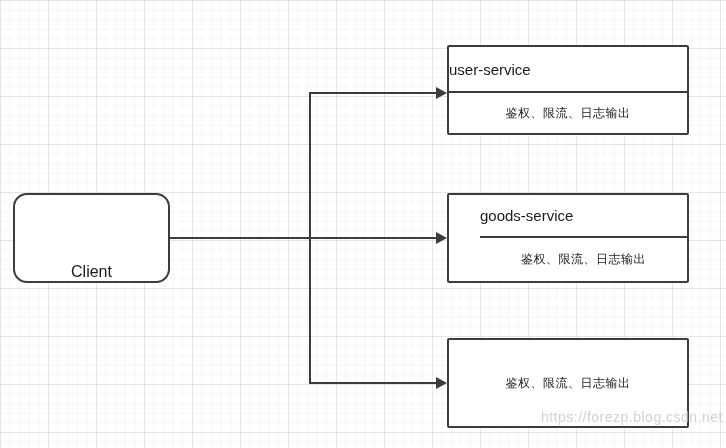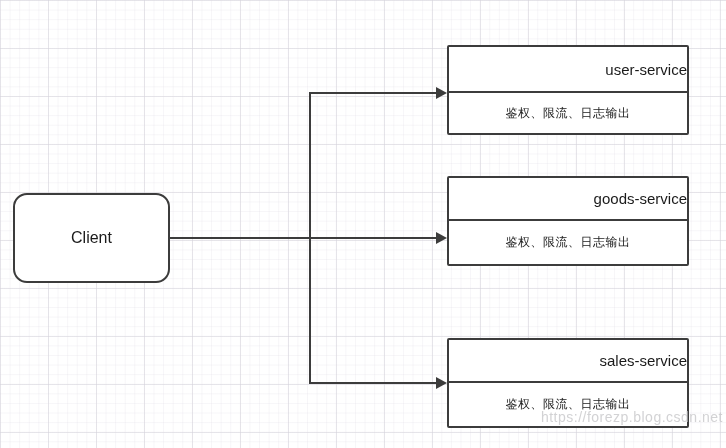--- a/index.html
+++ b/index.html
@@ -30,56 +30,56 @@
     position: absolute;
     background: #ffffff;
     border: 2px solid #3c3c3c;
   }
 
   .client-node {
     left: 13px; top: 193px;
     width: 157px; height: 90px;
     border-radius: 14px;
     display: flex;
-    align-items: center;
+    align-items: flex-end;
     justify-content: center;
     font-size: 16px;
     color: #1a1a1a;
   }
 
   .service-node {
     left: 447px;
     width: 242px;
     height: 90px;
     border-radius: 2px;
     display: flex;
     flex-direction: column;
   }
   .service-node .title-row {
     flex: 0 0 auto;
     display: flex;
     align-items: center;
-    justify-content: flex-end;
+    justify-content: flex-start;
     border-bottom: 2px solid #3c3c3c;
     font-size: 15px;
     color: #1a1a1a;
   }
   .service-node .feature-row {
     flex: 1 1 auto;
     display: flex;
     align-items: center;
     justify-content: center;
     font-size: 12px;
     color: #1a1a1a;
     letter-spacing: 0.5px;
   }
 
   #svc-user  { top: 45px; }
   #svc-user  .title-row { height: 46px; }
-  #svc-goods { top: 176px; }
+  #svc-goods { top: 193px; padding-left: 31px; }
   #svc-goods .title-row { height: 43px; }
   #svc-sales { top: 338px; }
   #svc-sales .title-row { height: 43px; }
 
   .watermark {
     position: absolute;
     right: 3px;
     top: 409px;
     font-size: 14px;
     color: rgba(195,195,198,0.75);
@@ -124,23 +124,20 @@
   <div class="node service-node" id="svc-goods">
     <div class="title-row">
       <span>goods-service</span>
     </div>
     <div class="feature-row">
       <span>鉴权、限流、日志输出</span>
     </div>
   </div>
 
   <div class="node service-node" id="svc-sales">
-    <div class="title-row">
-      <span>sales-service</span>
-    </div>
     <div class="feature-row">
       <span>鉴权、限流、日志输出</span>
     </div>
   </div>
 
   <div class="watermark">https://forezp.blog.csdn.net</div>
 
 </div>
 
 </body></html>

